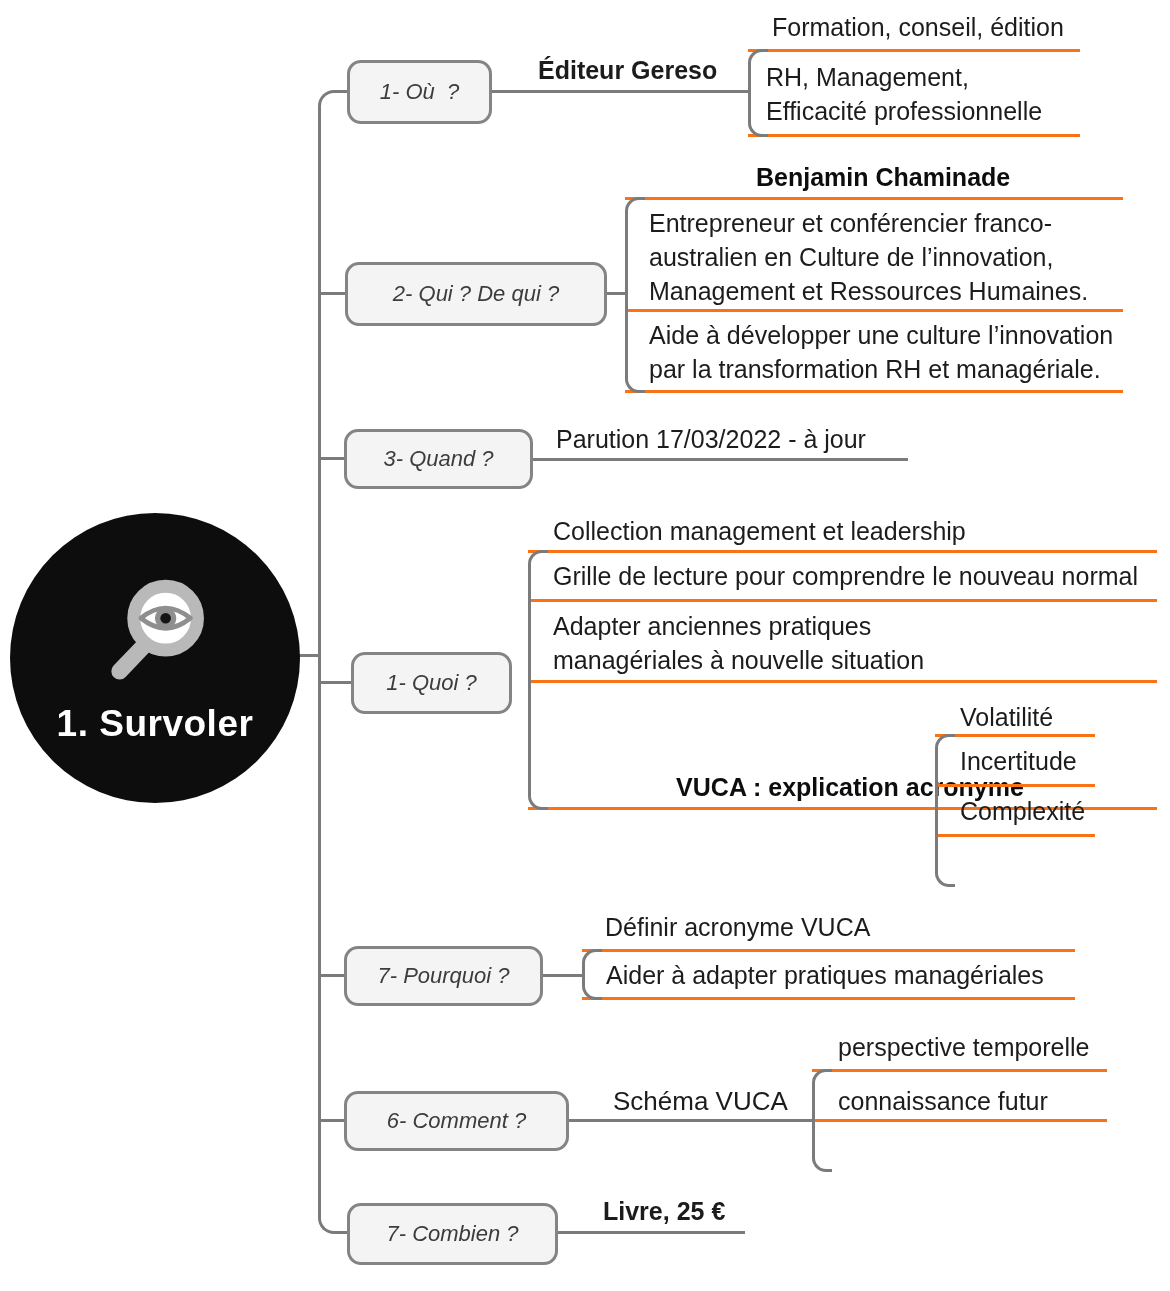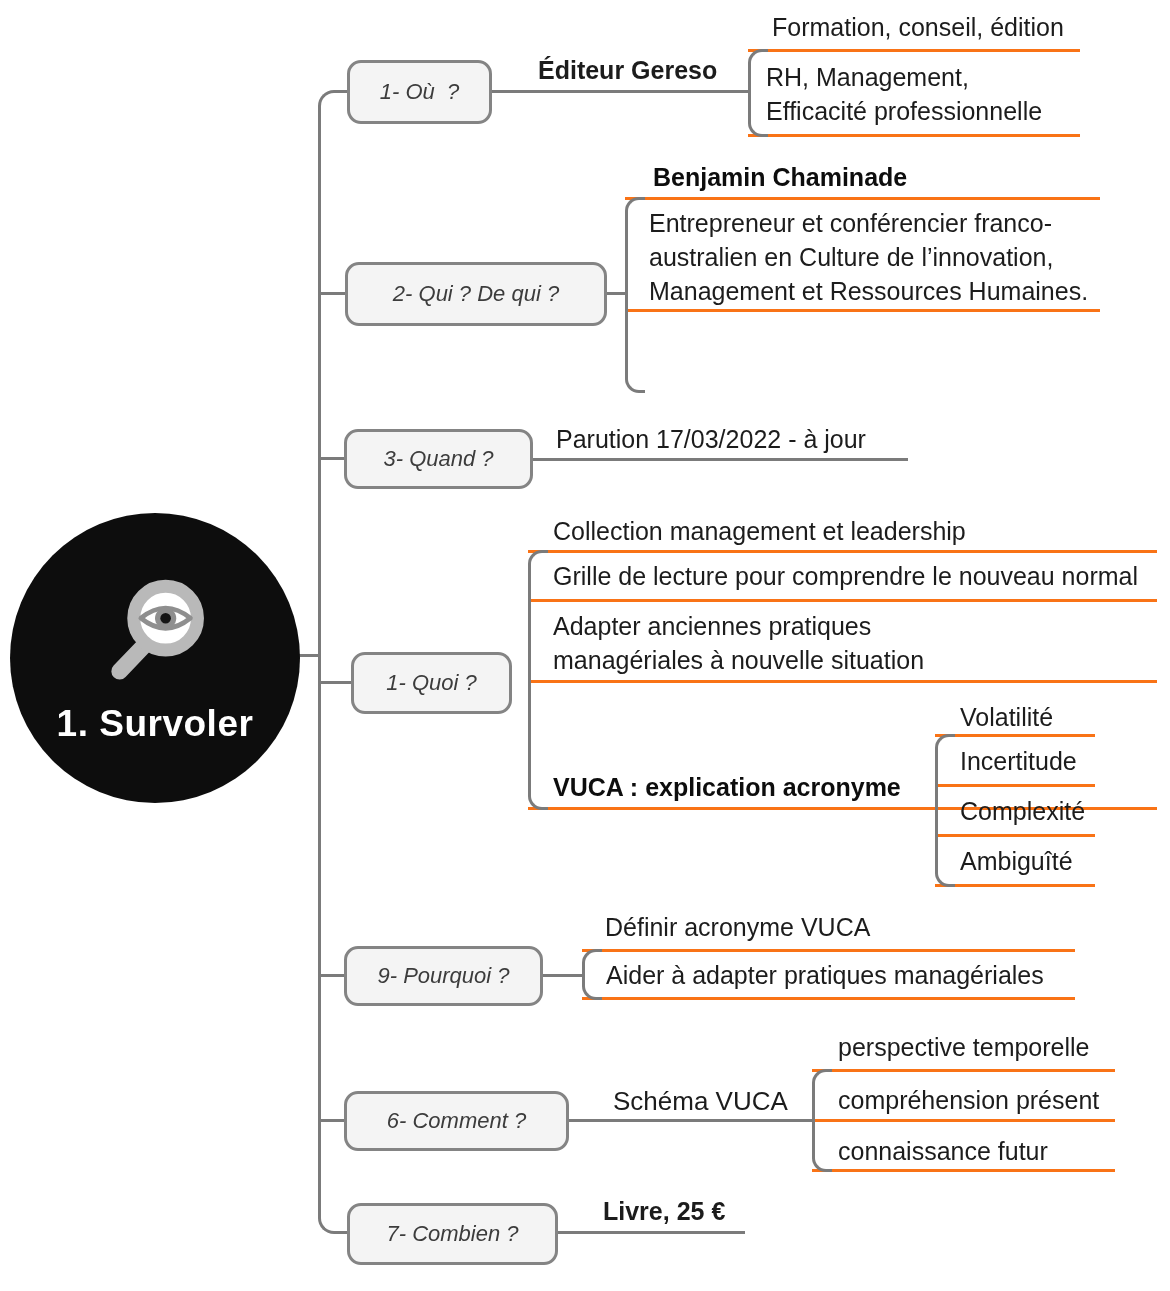--- a/index.html
+++ b/index.html
@@ -33,21 +33,21 @@
     gap:14px;
   }
   .central-label{color:#ffffff;font-weight:700;font-size:37px;letter-spacing:0.5px;}
   
   .stack{position:absolute;display:flex;flex-direction:column;align-items:stretch;}
   .titem{
     box-sizing:border-box;border-bottom:3px solid #f97316;
     font-size:25px;line-height:32px;color:#1c1c1c;
   }
   .titem .txt{white-space:pre-line;display:block;}
-  .bold{font-weight:700;color:#0d0d0d;}
+  .bold{font-weight:700;color:#0d0d0d;text-align:center;}
   .clabel{position:absolute;font-size:25px;line-height:30px;color:#1c1c1c;white-space:pre;}
   .clabel.bold{font-weight:700;}
 </style>
 </head>
 <body>
 
 <div class="canvas">
 
   <div class="spine"></div>
   <div class="hline" style="left:297px;top:654px;width:21px;"></div>
@@ -90,20 +90,24 @@
   <div class="hline" style="left:607px;top:292px;width:18px;"></div>
   <div class="stack" style="left:625px;top:162px;">
     <div class="titem bold" style="min-width:475px;padding:0 10px 5px 28px;line-height:30px;">
       <span class="txt">Benjamin Chaminade</span>
     </div>
     <div class="titem" style="min-width:475px;padding:6px 10px 1px 24px;line-height:34px;">
       <span class="txt">Entrepreneur et conférencier franco-
 australien en Culture de l’innovation,
 Management et Ressources Humaines.</span>
     </div>
+    <div class="titem" style="min-width:482px;padding:6px 10px 4px 24px;line-height:34px;">
+      <span class="txt">Aide à développer une culture l’innovation
+par la transformation RH et managériale.</span>
+    </div>
   </div>
   <div class="bracket" style="left:625px;top:197px;height:196px;"></div>
 
   <div class="qnode" style="left:344px;top:429px;width:189px;height:60px;">
     <span>3- Quand ?</span>
   </div>
   <div class="hline" style="left:533px;top:458px;width:375px;"></div>
   <div class="clabel" style="left:556px;top:424px;">Parution 17/03/2022 - à jour</div>
 
   <div class="qnode" style="left:351px;top:652px;width:161px;height:62px;">
@@ -129,28 +133,25 @@
   <div class="stack" style="left:935px;top:702px;">
     <div class="titem" style="min-width:137px;padding:0 10px 2px 25px;line-height:30px;">
       <span class="txt">Volatilité</span>
     </div>
     <div class="titem" style="min-width:158px;padding:9px 10px 8px 25px;line-height:30px;">
       <span class="txt">Incertitude</span>
     </div>
     <div class="titem" style="min-width:156px;padding:9px 10px 8px 25px;line-height:30px;">
       <span class="txt">Complexité</span>
     </div>
-    <div class="titem" style="min-width:156px;padding:9px 10px 8px 25px;line-height:30px;">
-      <span class="txt">Ambiguîté</span>
-    </div>
   </div>
   <div class="bracket" style="left:935px;top:734px;height:153px;"></div>
 
   <div class="qnode" style="left:344px;top:946px;width:199px;height:60px;">
-    <span>9- Pourquoi ?</span>
+    <span>7- Pourquoi ?</span>
   </div>
   <div class="hline" style="left:543px;top:974px;width:39px;"></div>
   <div class="stack" style="left:582px;top:912px;">
     <div class="titem" style="min-width:299px;padding:0 10px 7px 23px;line-height:30px;">
       <span class="txt">Définir acronyme VUCA</span>
     </div>
     <div class="titem" style="min-width:493px;padding:7px 10px 6px 24px;line-height:32px;">
       <span class="txt">Aider à adapter pratiques managériales</span>
     </div>
   </div>
@@ -158,23 +159,20 @@
 
   <div class="qnode" style="left:344px;top:1091px;width:225px;height:60px;">
     <span>6- Comment ?</span>
   </div>
   <div class="hline" style="left:569px;top:1119px;width:243px;"></div>
   <div class="clabel" style="left:613px;top:1086px;font-size:26px;">Schéma VUCA</div>
   <div class="stack" style="left:812px;top:1032px;">
     <div class="titem" style="min-width:295px;padding:0 10px 7px 26px;line-height:30px;">
       <span class="txt">perspective temporelle</span>
     </div>
-    <div class="titem" style="min-width:303px;padding:12px 10px 3px 26px;line-height:32px;">
-      <span class="txt">compréhension présent</span>
-    </div>
     <div class="titem" style="min-width:251px;padding:13px 10px 2px 26px;line-height:32px;">
       <span class="txt">connaissance futur</span>
     </div>
   </div>
   <div class="bracket" style="left:812px;top:1069px;height:103px;"></div>
 
   <div class="qnode" style="left:347px;top:1203px;width:211px;height:62px;">
     <span>7- Combien ?</span>
   </div>
   <div class="hline" style="left:558px;top:1231px;width:187px;"></div>

